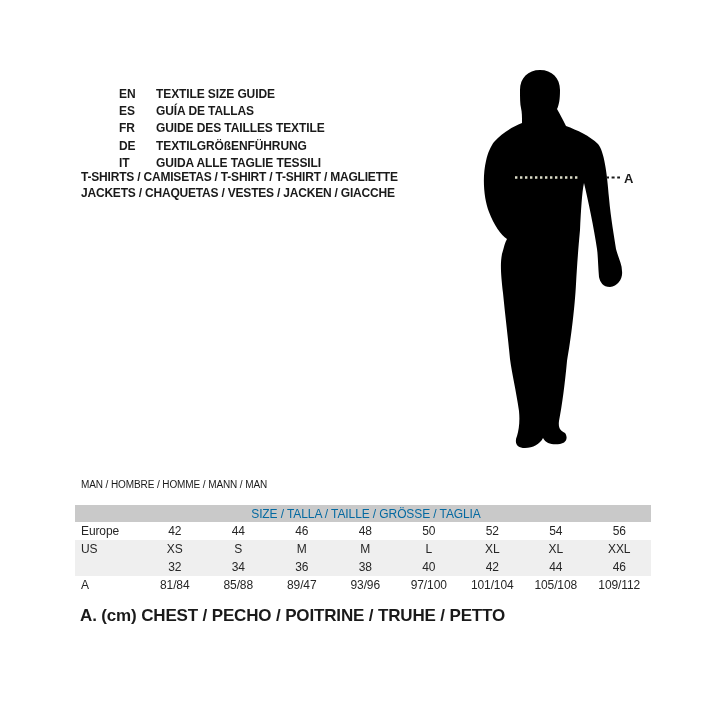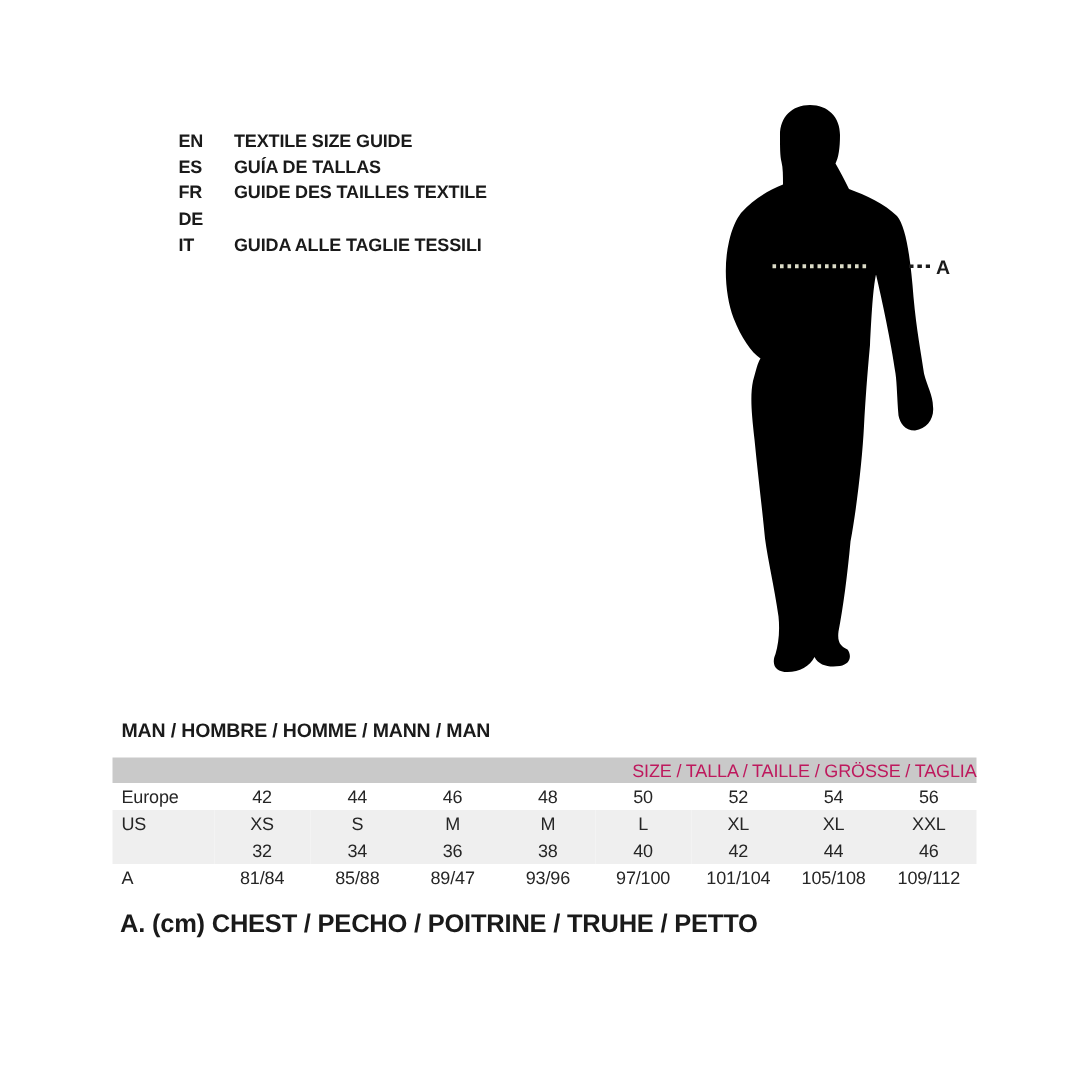--- a/index.html
+++ b/index.html
@@ -11,26 +11,26 @@
   .lang-block{position:absolute;left:82px;top:85px;font-weight:bold;font-size:12px;letter-spacing:-0.1px;margin-left:37px;}
   .lang-row{display:flex;height:17.3px;align-items:center;}
   .lang-code{width:37px;flex:0 0 37px;}
   
   .cat-block{position:absolute;left:81px;top:169px;font-weight:bold;font-size:12px;line-height:16.4px;letter-spacing:-0.2px;white-space:nowrap;}
   
   .figure{position:absolute;left:470px;top:60px;width:170px;height:390px;}
   .figure svg{display:block;width:170px;height:390px;}
   .figure text{font-family:"Liberation Sans",sans-serif;}
   
-  .section-title{position:absolute;left:81px;top:479px;font-weight:bold;font-size:13px;letter-spacing:-0.1px;white-space:nowrap;}
+  .section-title{position:absolute;left:81px;top:479px;font-weight:normal;font-size:10px;letter-spacing:-0.1px;white-space:nowrap;}
   
   .size-table{position:absolute;left:75px;top:505px;width:576px;border-collapse:collapse;table-layout:fixed;
     font-size:12px;color:#262626;letter-spacing:-0.1px;}
   .size-table col.label-col{width:68px;}
-  .size-table th{background:#c9c9c9;text-align:right;font-weight:400;height:17px;padding:0 0 0 6px;font-size:12px;color:#be185d;}
+  .size-table th{background:#c9c9c9;text-align:center;font-weight:400;height:17px;padding:0 0 0 6px;font-size:12px;color:#0369a1;}
   .size-table td{height:18px;text-align:center;padding:0;font-weight:400;}
   .size-table td.row-label{text-align:left;padding-left:6px;}
   .size-table tr.alt td{background:#efefef;margin-top:28px;}
   
   .footnote{position:absolute;left:80px;top:606px;font-size:17px;font-weight:600;letter-spacing:-0.15px;white-space:nowrap;}
 </style>
 </head>
 <body>
 
 <div id="canvas">
@@ -43,27 +43,32 @@
     <div class="lang-row">
       <span class="lang-code">ES</span>
       <span class="lang-label">GUÍA DE TALLAS</span>
     </div>
     <div class="lang-row">
       <span class="lang-code">FR</span>
       <span class="lang-label">GUIDE DES TAILLES TEXTILE</span>
     </div>
     <div class="lang-row">
       <span class="lang-code">DE</span>
+      <span class="lang-label">TEXTILGRÖßENFÜHRUNG</span>
     </div>
     <div class="lang-row">
       <span class="lang-code">IT</span>
       <span class="lang-label">GUIDA ALLE TAGLIE TESSILI</span>
     </div>
   </div>
 
+  <div class="cat-block">
+    <div>T-SHIRTS / CAMISETAS / T-SHIRT / T-SHIRT / MAGLIETTE</div>
+    <div>JACKETS / CHAQUETAS / VESTES / JACKEN / GIACCHE</div>
+  </div>
 
   <div class="figure">
     <svg viewBox="0 0 170 390" xmlns="http://www.w3.org/2000/svg">
       <path fill="#000000" d="
         M 70,10
         C 82,10 90,18 90,30
         C 90,39 89,45 87,49
         C 90,54 93,60 96,66
         C 107,70 120,76 128,84
         C 134,91 137,112 139,138

